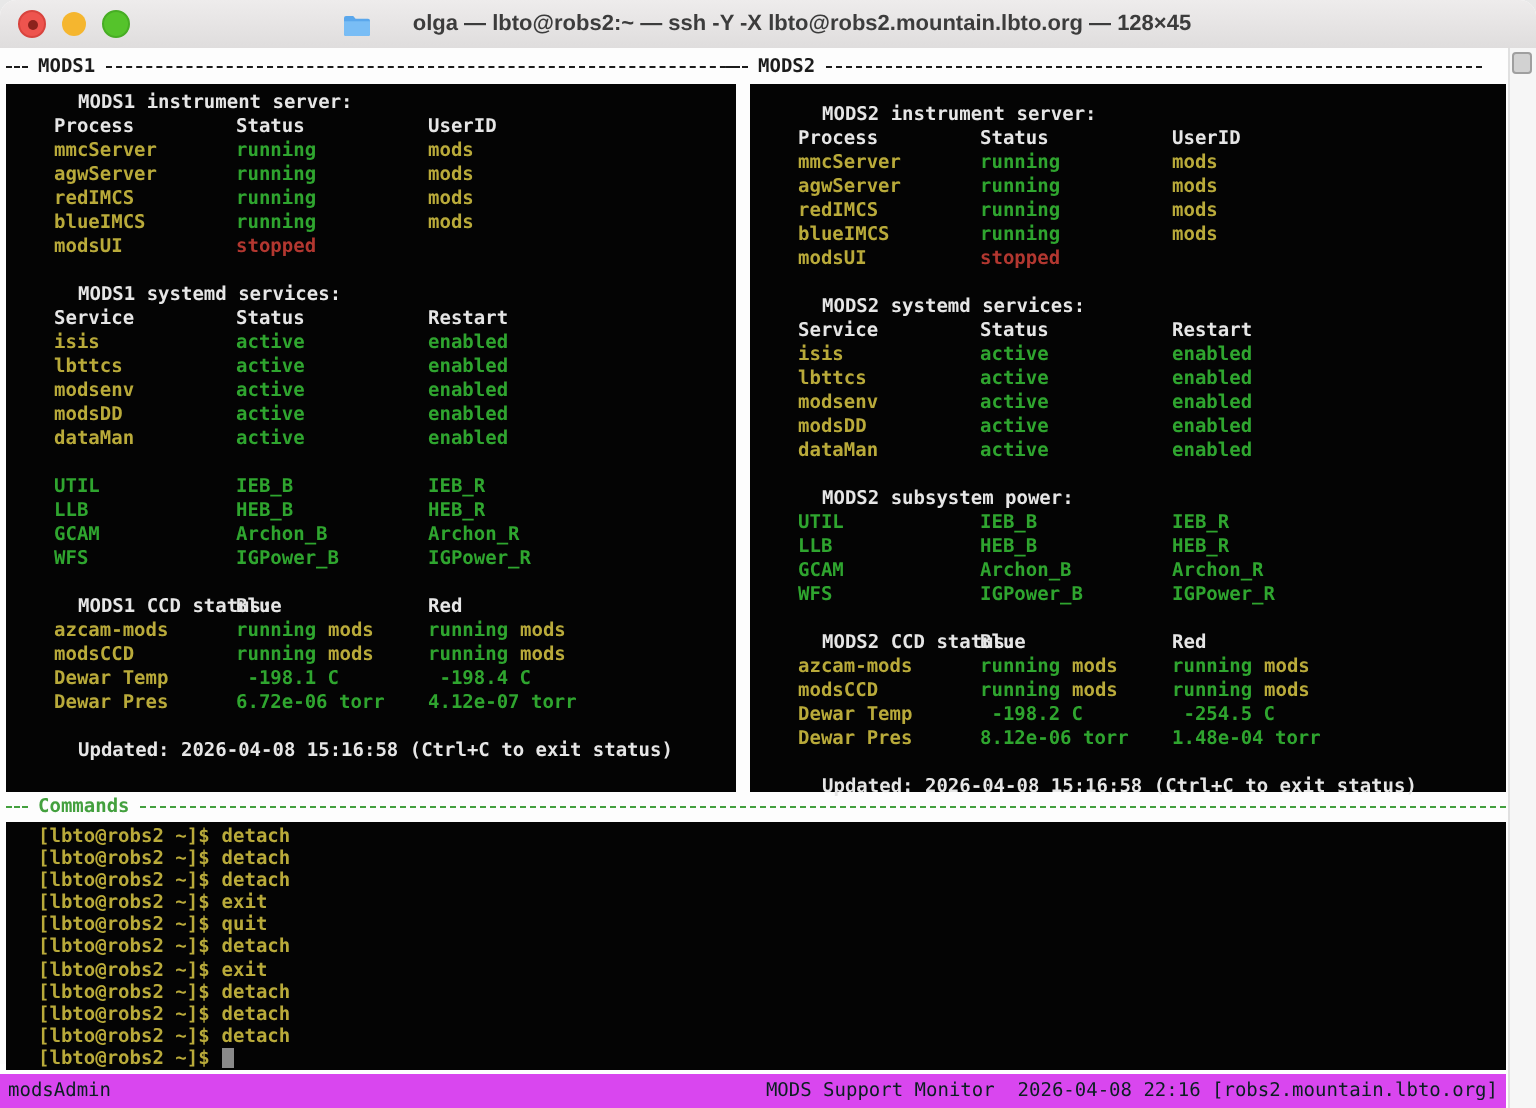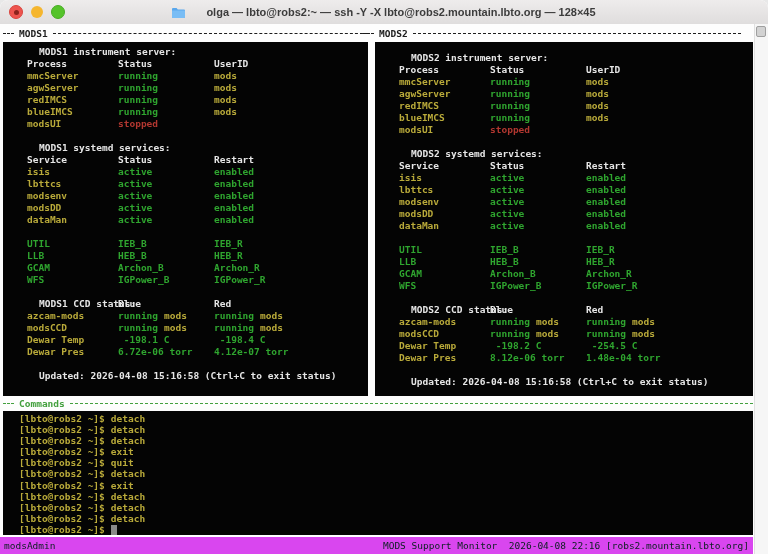--- a/index.html
+++ b/index.html
@@ -129,20 +129,21 @@
         <div class="tline"><span class="cell c1 y">modsUI</span><span class="cell c2 r">stopped</span></div>
         <div class="tline"></div>
         <div class="tline"><span class="cell c0 w">MODS2 systemd services:</span></div>
         <div class="tline"><span class="cell c1 w">Service</span><span class="cell c2 w">Status</span><span class="cell c3 w">Restart</span></div>
         <div class="tline"><span class="cell c1 y">isis</span><span class="cell c2 g">active</span><span class="cell c3 g">enabled</span></div>
         <div class="tline"><span class="cell c1 y">lbttcs</span><span class="cell c2 g">active</span><span class="cell c3 g">enabled</span></div>
         <div class="tline"><span class="cell c1 y">modsenv</span><span class="cell c2 g">active</span><span class="cell c3 g">enabled</span></div>
         <div class="tline"><span class="cell c1 y">modsDD</span><span class="cell c2 g">active</span><span class="cell c3 g">enabled</span></div>
         <div class="tline"><span class="cell c1 y">dataMan</span><span class="cell c2 g">active</span><span class="cell c3 g">enabled</span></div>
         <div class="tline"></div>
+        <div class="tline"><span class="cell c0 w">MODS2 subsystem power:</span></div>
         <div class="tline"><span class="cell c1 g">UTIL</span><span class="cell c2 g">IEB_B</span><span class="cell c3 g">IEB_R</span></div>
         <div class="tline"><span class="cell c1 g">LLB</span><span class="cell c2 g">HEB_B</span><span class="cell c3 g">HEB_R</span></div>
         <div class="tline"><span class="cell c1 g">GCAM</span><span class="cell c2 g">Archon_B</span><span class="cell c3 g">Archon_R</span></div>
         <div class="tline"><span class="cell c1 g">WFS</span><span class="cell c2 g">IGPower_B</span><span class="cell c3 g">IGPower_R</span></div>
         <div class="tline"></div>
         <div class="tline"><span class="cell c0 w">MODS2 CCD status:</span><span class="cell c2 w">Blue</span><span class="cell c3 w">Red</span></div>
         <div class="tline"><span class="cell c1 y">azcam-mods</span><span class="cell c2 g">running</span><span class="cell c2b y">mods</span><span class="cell c3 g">running</span><span class="cell c3b y">mods</span></div>
         <div class="tline"><span class="cell c1 y">modsCCD</span><span class="cell c2 g">running</span><span class="cell c2b y">mods</span><span class="cell c3 g">running</span><span class="cell c3b y">mods</span></div>
         <div class="tline"><span class="cell c1 y">Dewar Temp</span><span class="cell c2 g"> -198.2 C</span><span class="cell c3 g"> -254.5 C</span></div>
         <div class="tline"><span class="cell c1 y">Dewar Pres</span><span class="cell c2 g">8.12e-06 torr</span><span class="cell c3 g">1.48e-04 torr</span></div>

